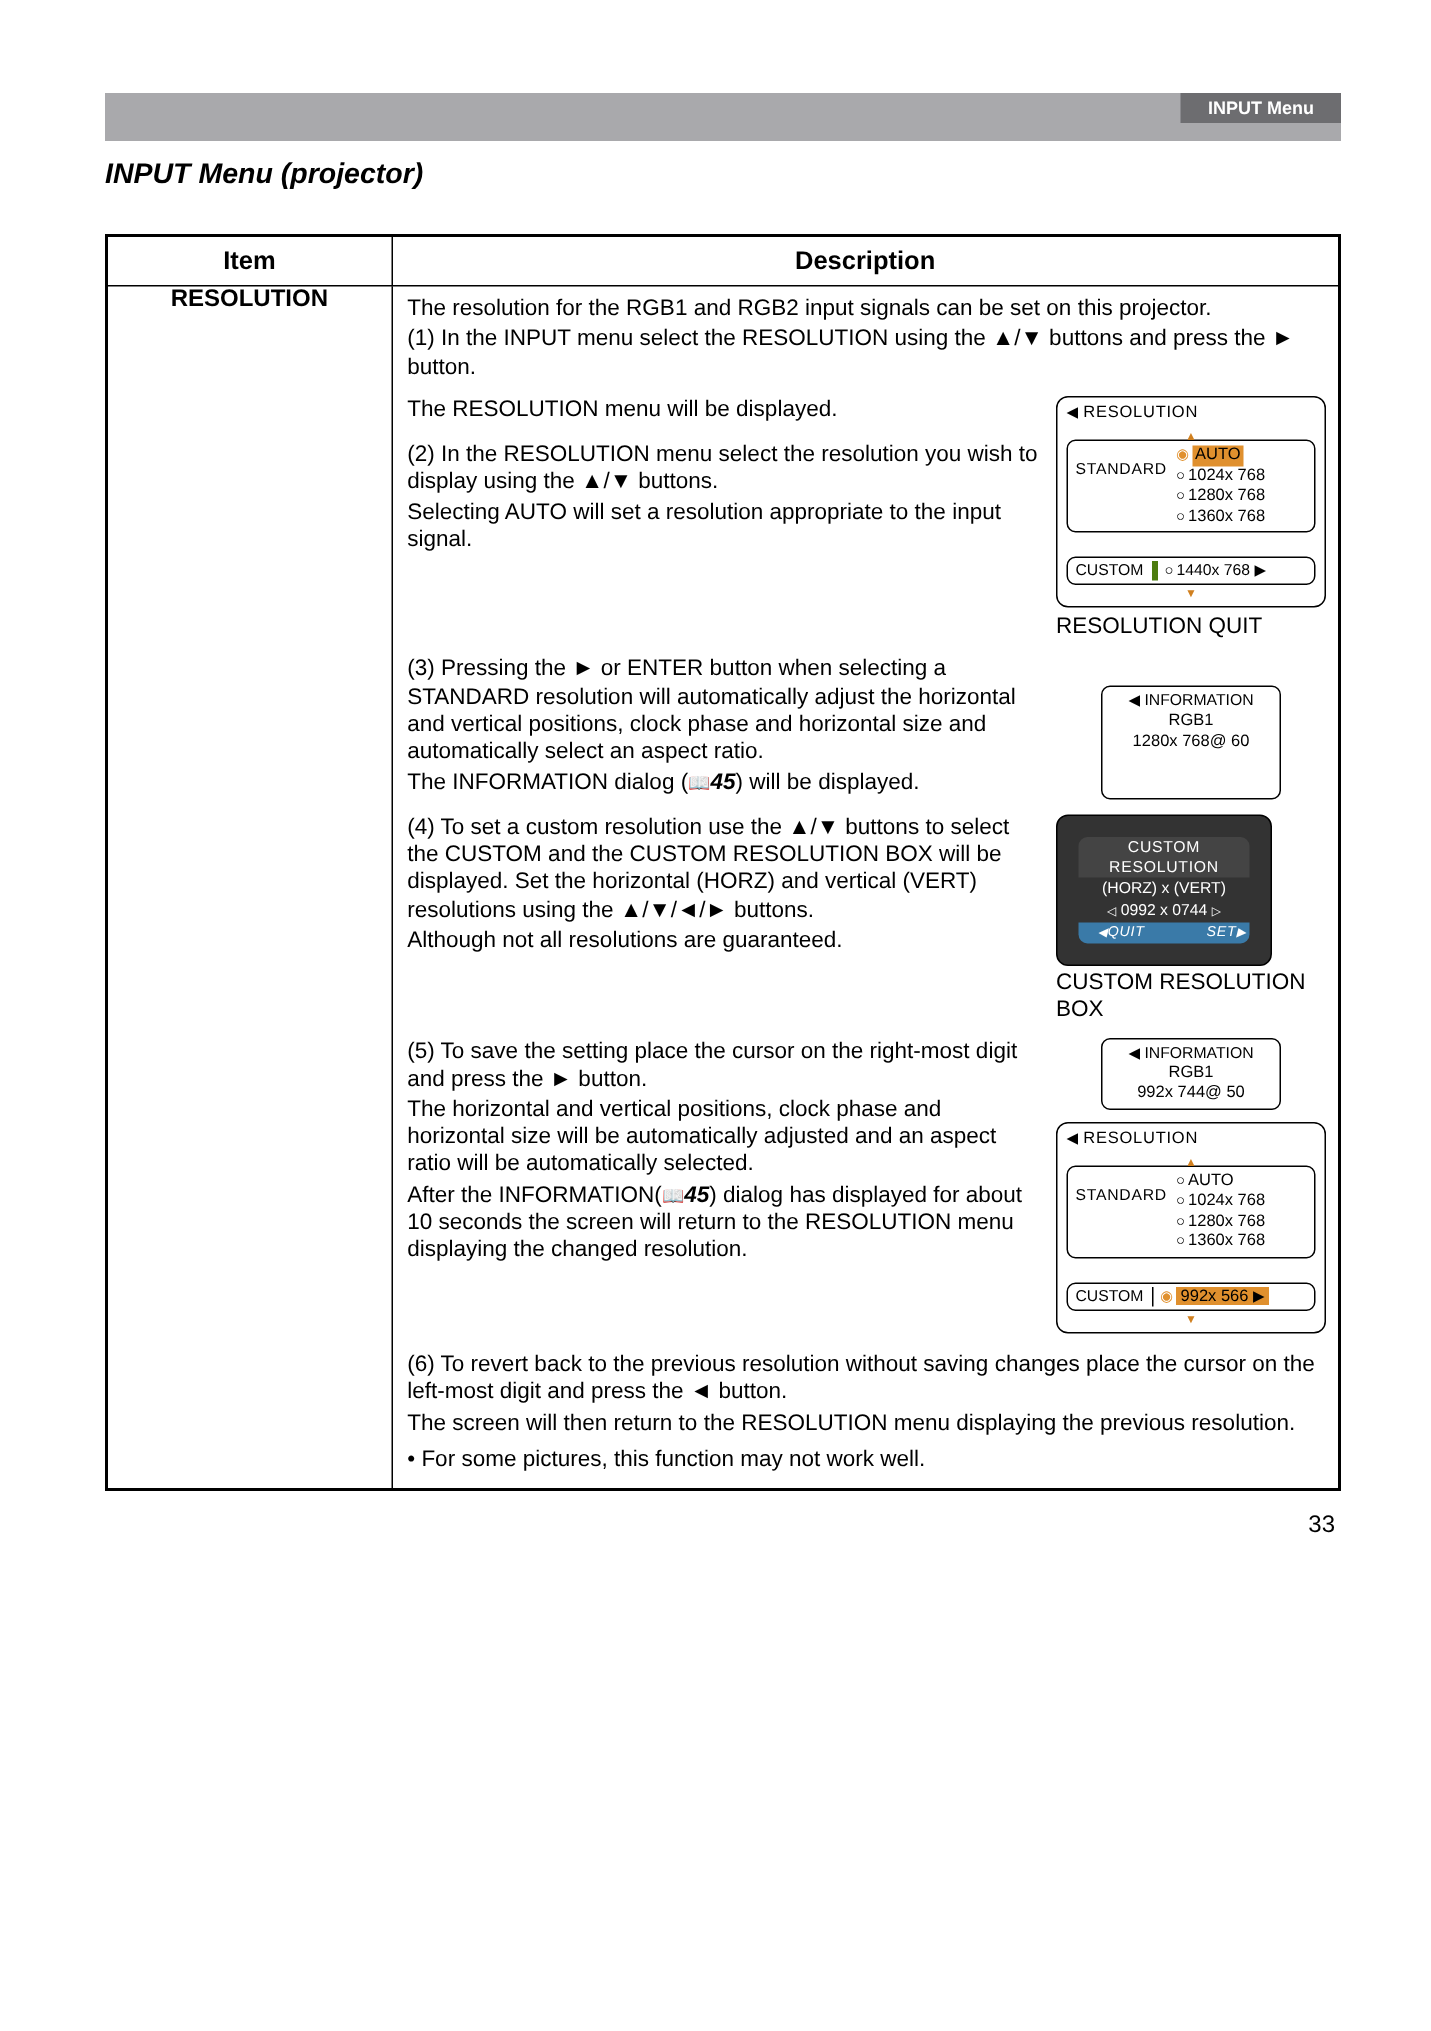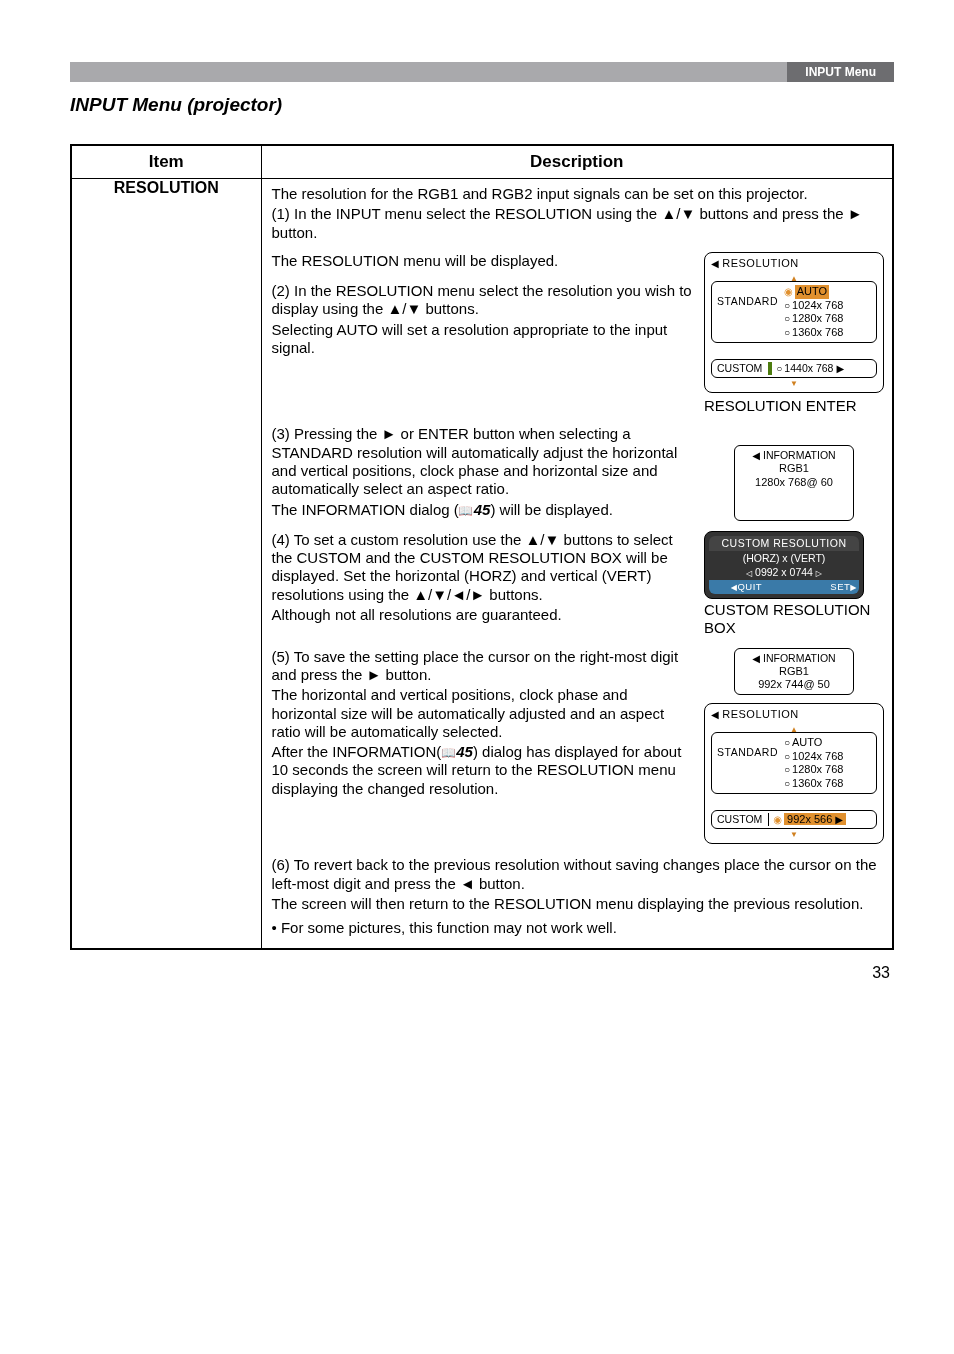--- a/index.html
+++ b/index.html
@@ -8,21 +8,21 @@
     background: #fff;
     width: 954px;
     margin: 0 auto;
     color: #000;
   }
   .page {
     padding: 0 60px 0 70px;
   }
   .header-bar {
     margin-top: 62px;
-    height: 20px;
+    height: 32px;
     background: #a9a9ac;
     position: relative;
   }
   .header-bar .tab {
     position: absolute;
     right: 0;
     top: 0;
     height: 20px;
     background: #6d6d70;
     color: #fff;
@@ -118,28 +118,28 @@
     text-align: center;
     font-size: 11px;
     line-height: 1.2;
   }
   .info-dialog .hdr { font-size: 10.5px; }
   .custom-res-box {
     border: 1.5px solid #000;
     border-radius: 8px;
     background: #333;
     color: #fff;
-    padding: 4px;
+    padding: 14px;
     font-size: 11px;
     text-align: center;
-    width: 160px;
+    width: 144px;
   }
   .custom-res-box .hdr { background: #444; padding: 1px 0; border-radius: 6px 6px 0 0; font-size: 10.5px; letter-spacing: 0.5px; }
   .custom-res-box .line { padding: 1px 0; font-size: 10.5px; text-align: center; }
-  .qs-row { display: flex; }
+  .qs-row { display: flex; font-style: italic; }
   .qs-row .q { background: #3a7aa8; flex: 1; font-size: 9.5px; letter-spacing: 0.5px; color:#fff; padding:1px 2px; border-radius: 0 0 0 6px;}
   .qs-row .s { background: #3a7aa8; flex: 1; font-size: 9.5px; letter-spacing: 0.5px; color:#fff; padding:1px 2px; border-radius: 0 0 6px 0; text-align:right;}
   .custom-hl { background: #e0902e; color: #000; padding: 0 3px; font-size: 11px; }
   .book-icon::before { content: "📖"; font-size: 12px; }
   .bullet { margin-top: 6px; }
   .page-num { text-align: right; font-size: 16px; margin-top: 14px; padding-right: 4px; }
   .res-menu-wrap { width: 180px; }
   .center-up { text-align:center; height:8px; line-height:8px; }
 </style>
 </head>
@@ -186,21 +186,21 @@
                     <div class="circle">1280x  768</div>
                     <div class="circle">1360x  768</div>
                   </div>
                 </div>
                 <div class="custom-box">
                   <span>CUSTOM</span>
                   <span style="border-left:4px solid #4d7c0f; padding-left:4px;" class="circle tri-right">1440x  768</span>
                 </div>
                 <div class="center-up"><span class="arrow-down"></span></div>
               </div>
-              <div class="caption">RESOLUTION ENTER</div>
+              <div class="caption">RESOLUTION QUIT</div>
             </div>
           </div>
 
           <div class="block">
             <div class="txt">
               <p>(3) Pressing the ► or ENTER button when selecting a STANDARD resolution will automatically adjust the horizontal and vertical positions, clock phase and horizontal size and automatically select an aspect ratio.</p>
               <p>
                 <span>The INFORMATION dialog (</span><span class="book-icon"></span><i><b>45</b></i><span>)  will be displayed.</span>
               </p>
             </div>

